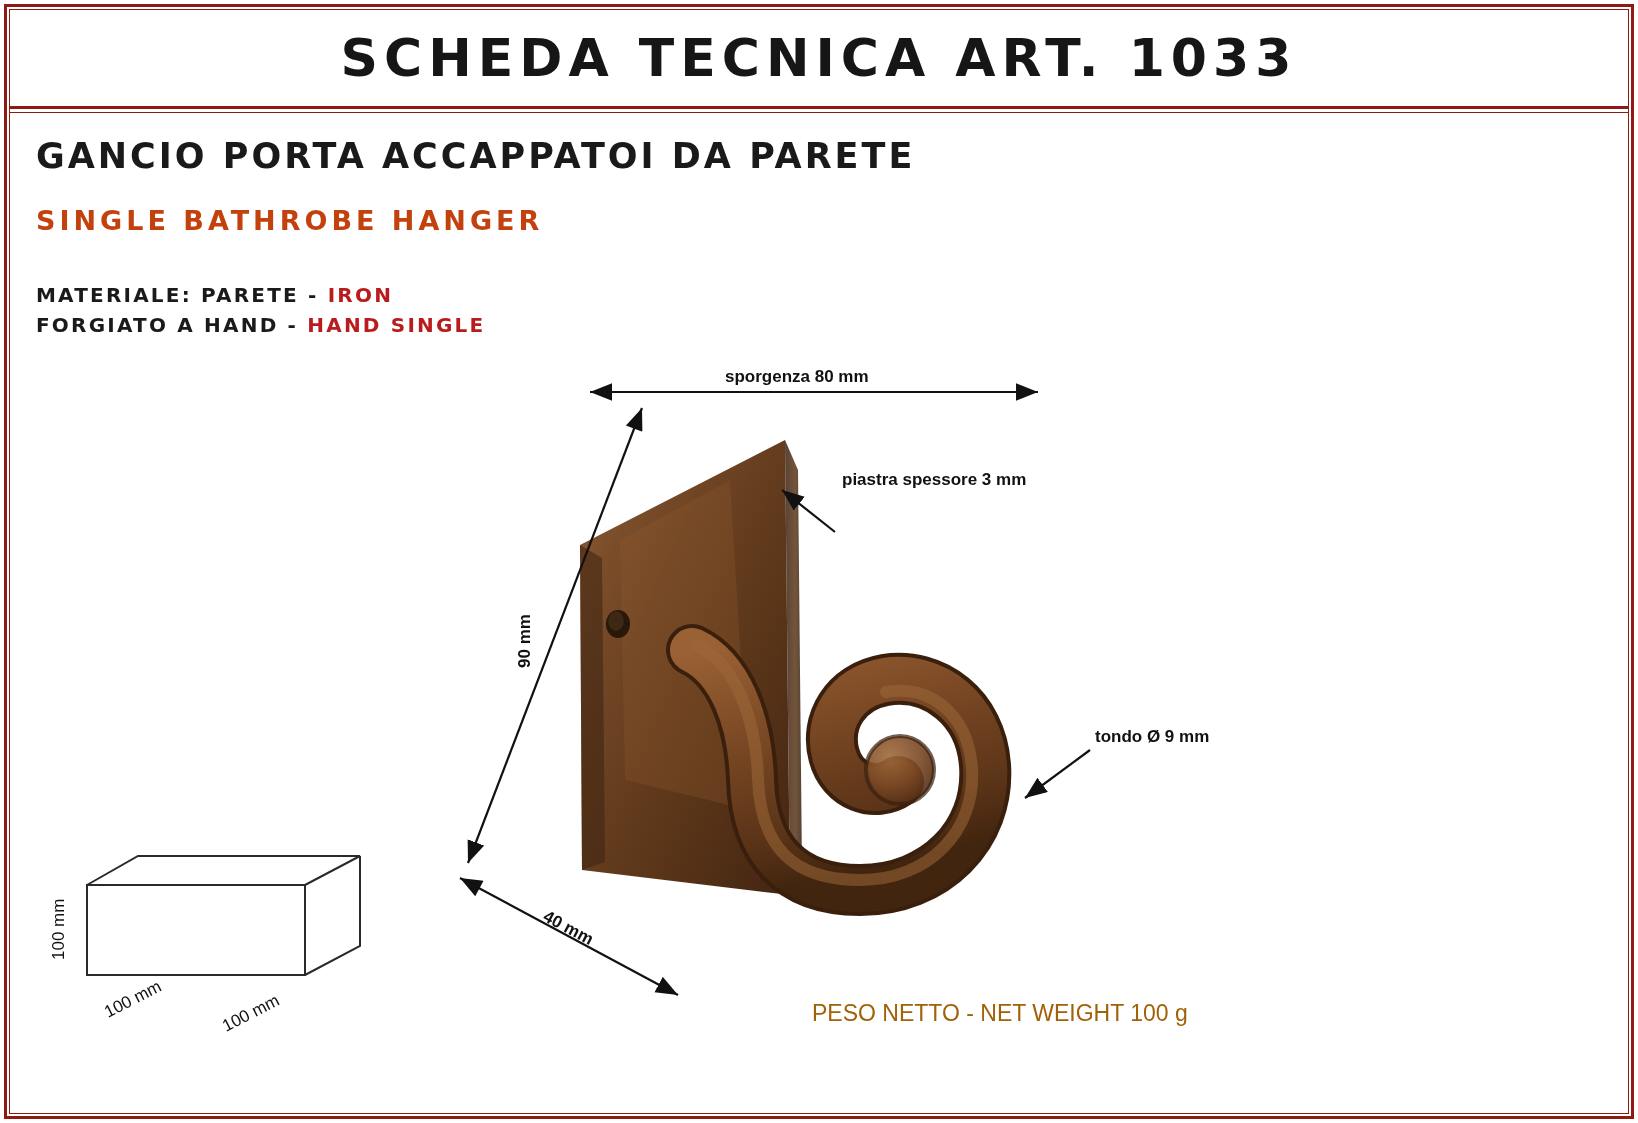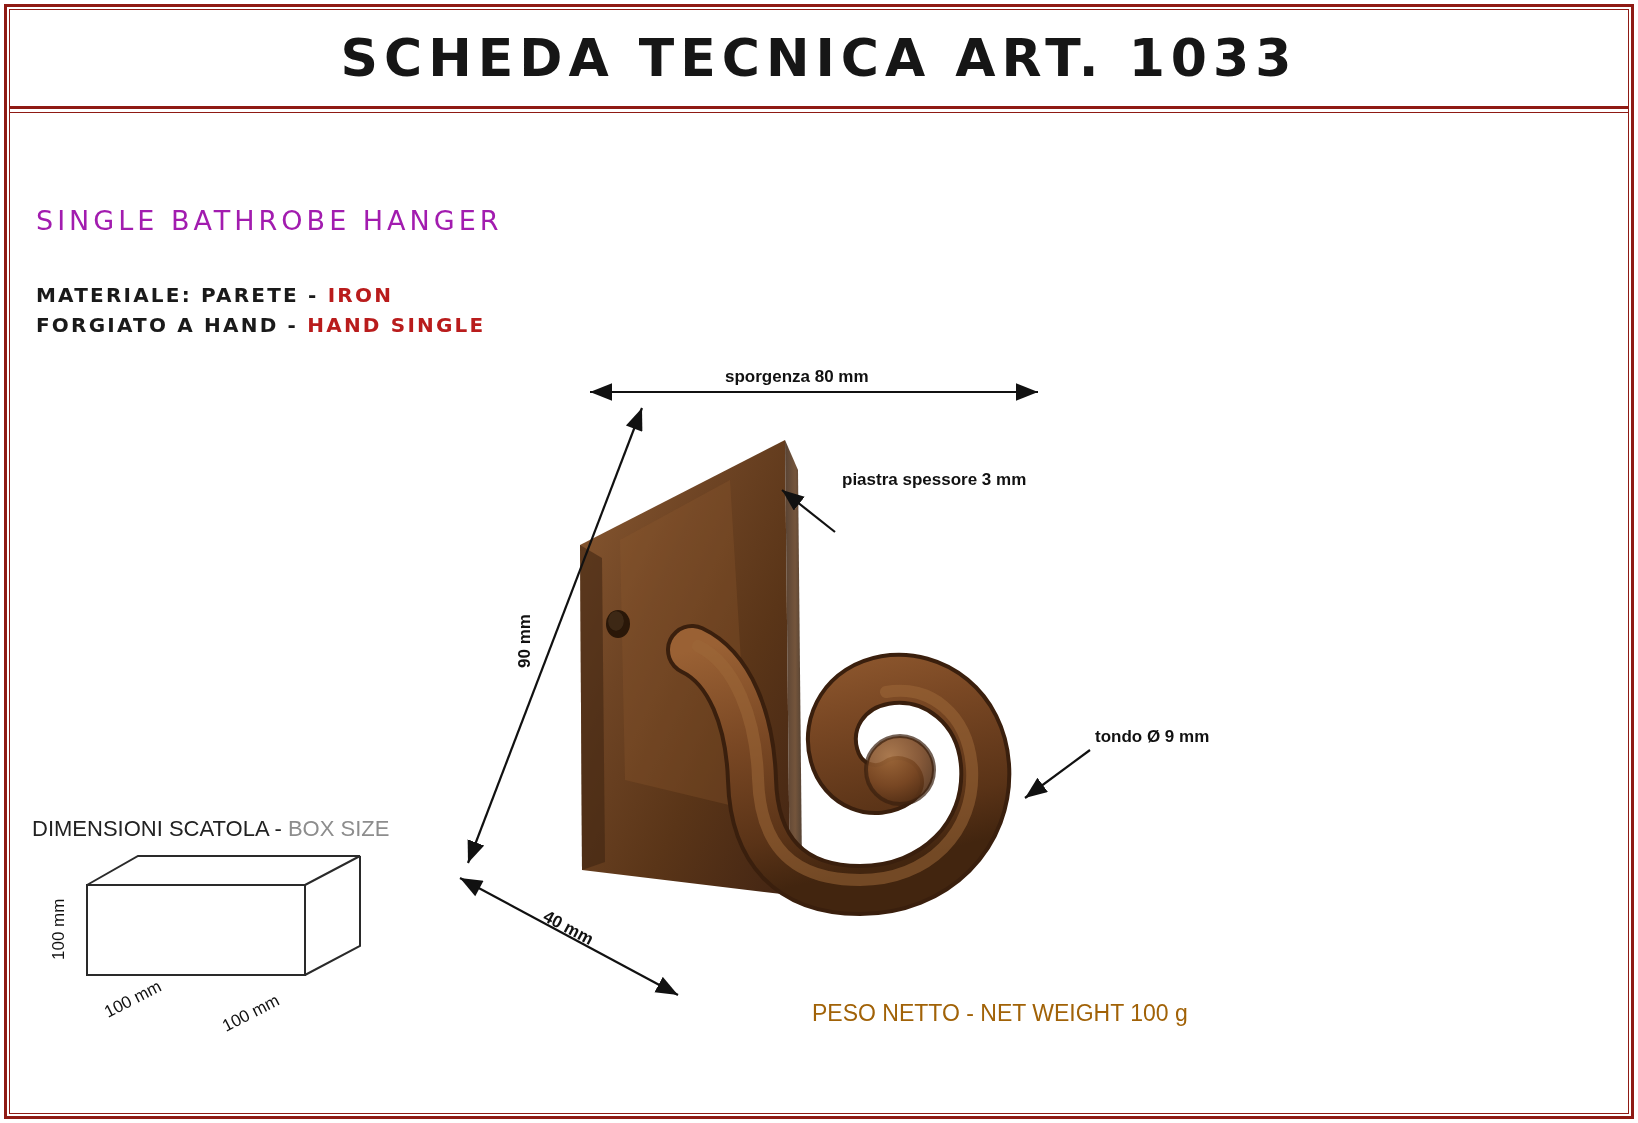--- a/index.html
+++ b/index.html
@@ -82,24 +82,24 @@
     font-size: 35px;
     letter-spacing: 3px;
     color: #1a1a1a;
     white-space: nowrap;
   }
   .product-subtitle {
     position: absolute;
     left: 36px;
     top: 205px;
     font-family: "DejaVu Sans", sans-serif;
-    font-weight: normal;
+    font-weight: bold;
     font-size: 27px;
     letter-spacing: 4px;
-    color: #a21caf;
+    color: #c2410c;
     white-space: nowrap;
   }
   .spec-line {
     position: absolute;
     left: 36px;
     font-family: "DejaVu Sans", sans-serif;
     font-weight: bold;
     font-size: 20px;
     letter-spacing: 2.2px;
     white-space: nowrap;
@@ -160,32 +160,30 @@
 
   <div class="frame-outer"></div>
   <div class="frame-inner"></div>
 
   <div class="header">
     <div class="header-title">SCHEDA TECNICA ART. 1033</div>
   </div>
   <div class="header-rule"></div>
   <div class="header-rule2"></div>
 
+  <div class="product-title">GANCIO PORTA ACCAPPATOI DA PARETE</div>
   <div class="product-subtitle">SINGLE BATHROBE HANGER</div>
 
   <div class="spec-line l1">
     <span>MATERIALE: PARETE - </span><span class="en">IRON</span>
   </div>
   <div class="spec-line l2">
     <span>FORGIATO A HAND - </span><span class="en">HAND SINGLE</span>
   </div>
 
-  <div class="box-caption">
-    <span>DIMENSIONI SCATOLA - </span><span class="en">BOX SIZE</span>
-  </div>
 
   <svg class="box-svg" width="360" height="220" viewBox="0 0 360 220">
 
     <g fill="none" stroke="#2a2a2a" stroke-width="2">
       <polygon points="57,35 275,35 275,125 57,125"></polygon>
       <polyline points="57,35 108,6 330,6 275,35"></polyline>
       <polyline points="330,6 330,96 275,125"></polyline>
     </g>
 
     <text class="lbl-box" x="34" y="110" transform="rotate(-90 34,110)">100 mm</text>

